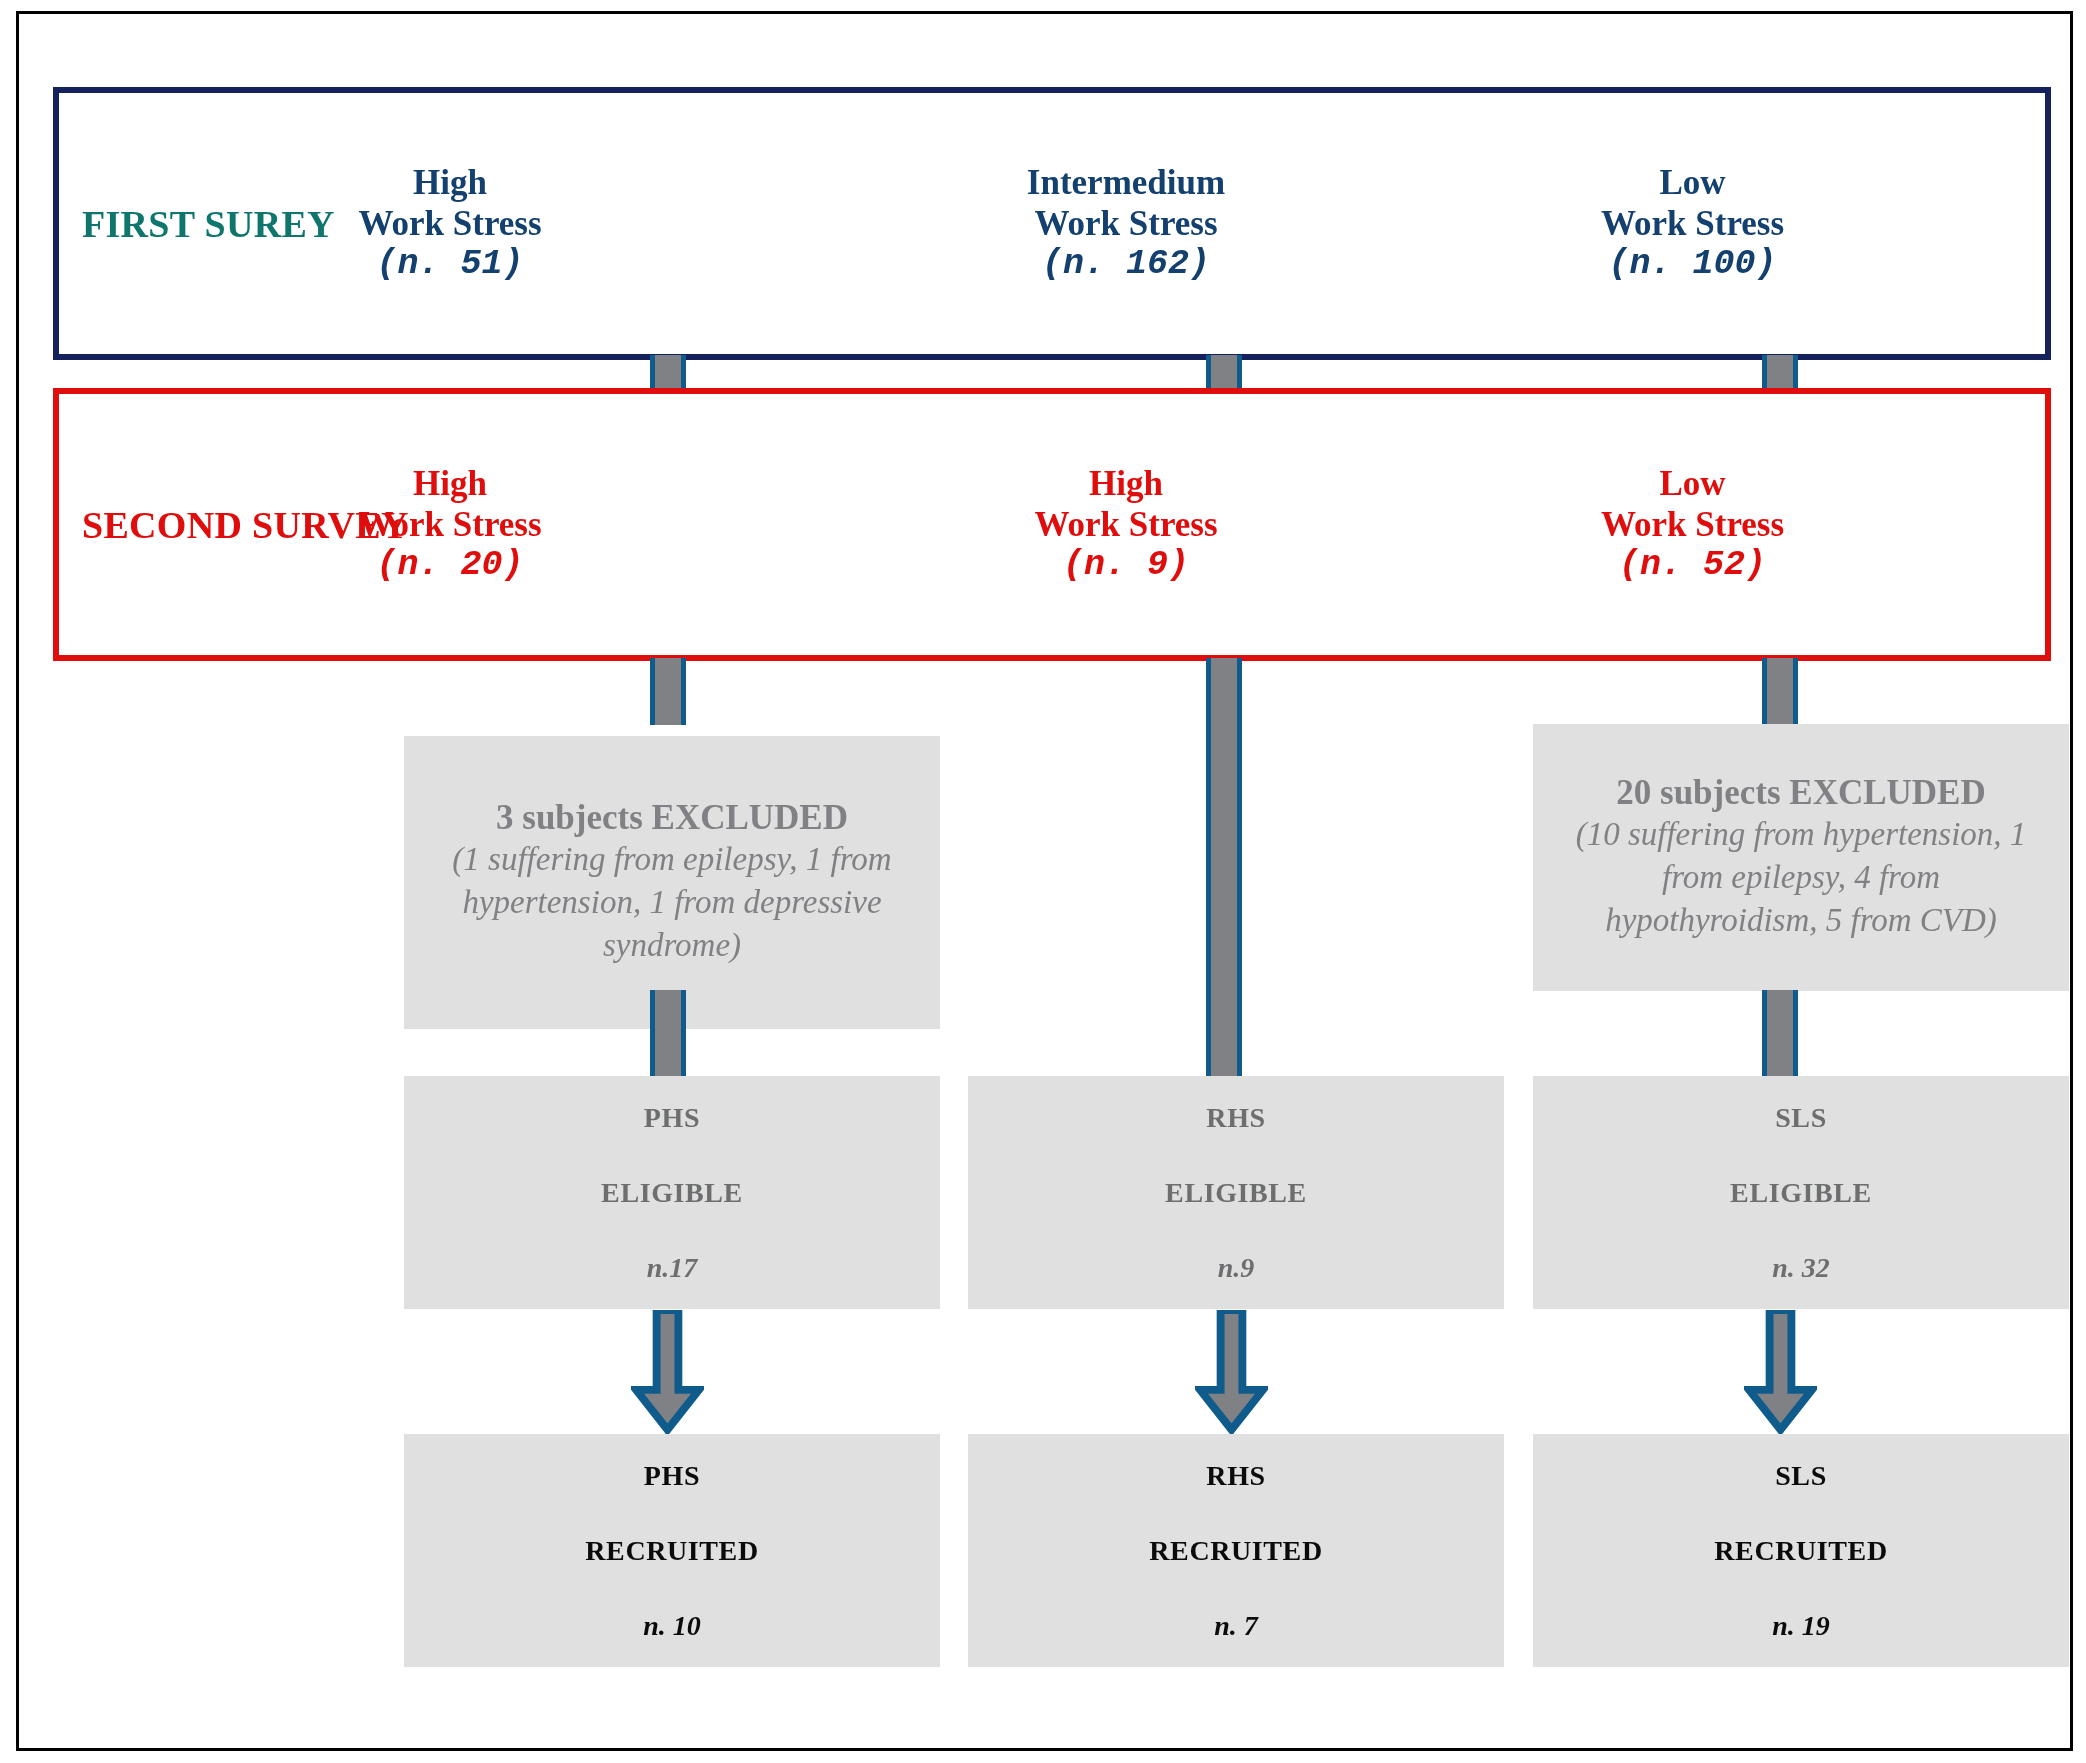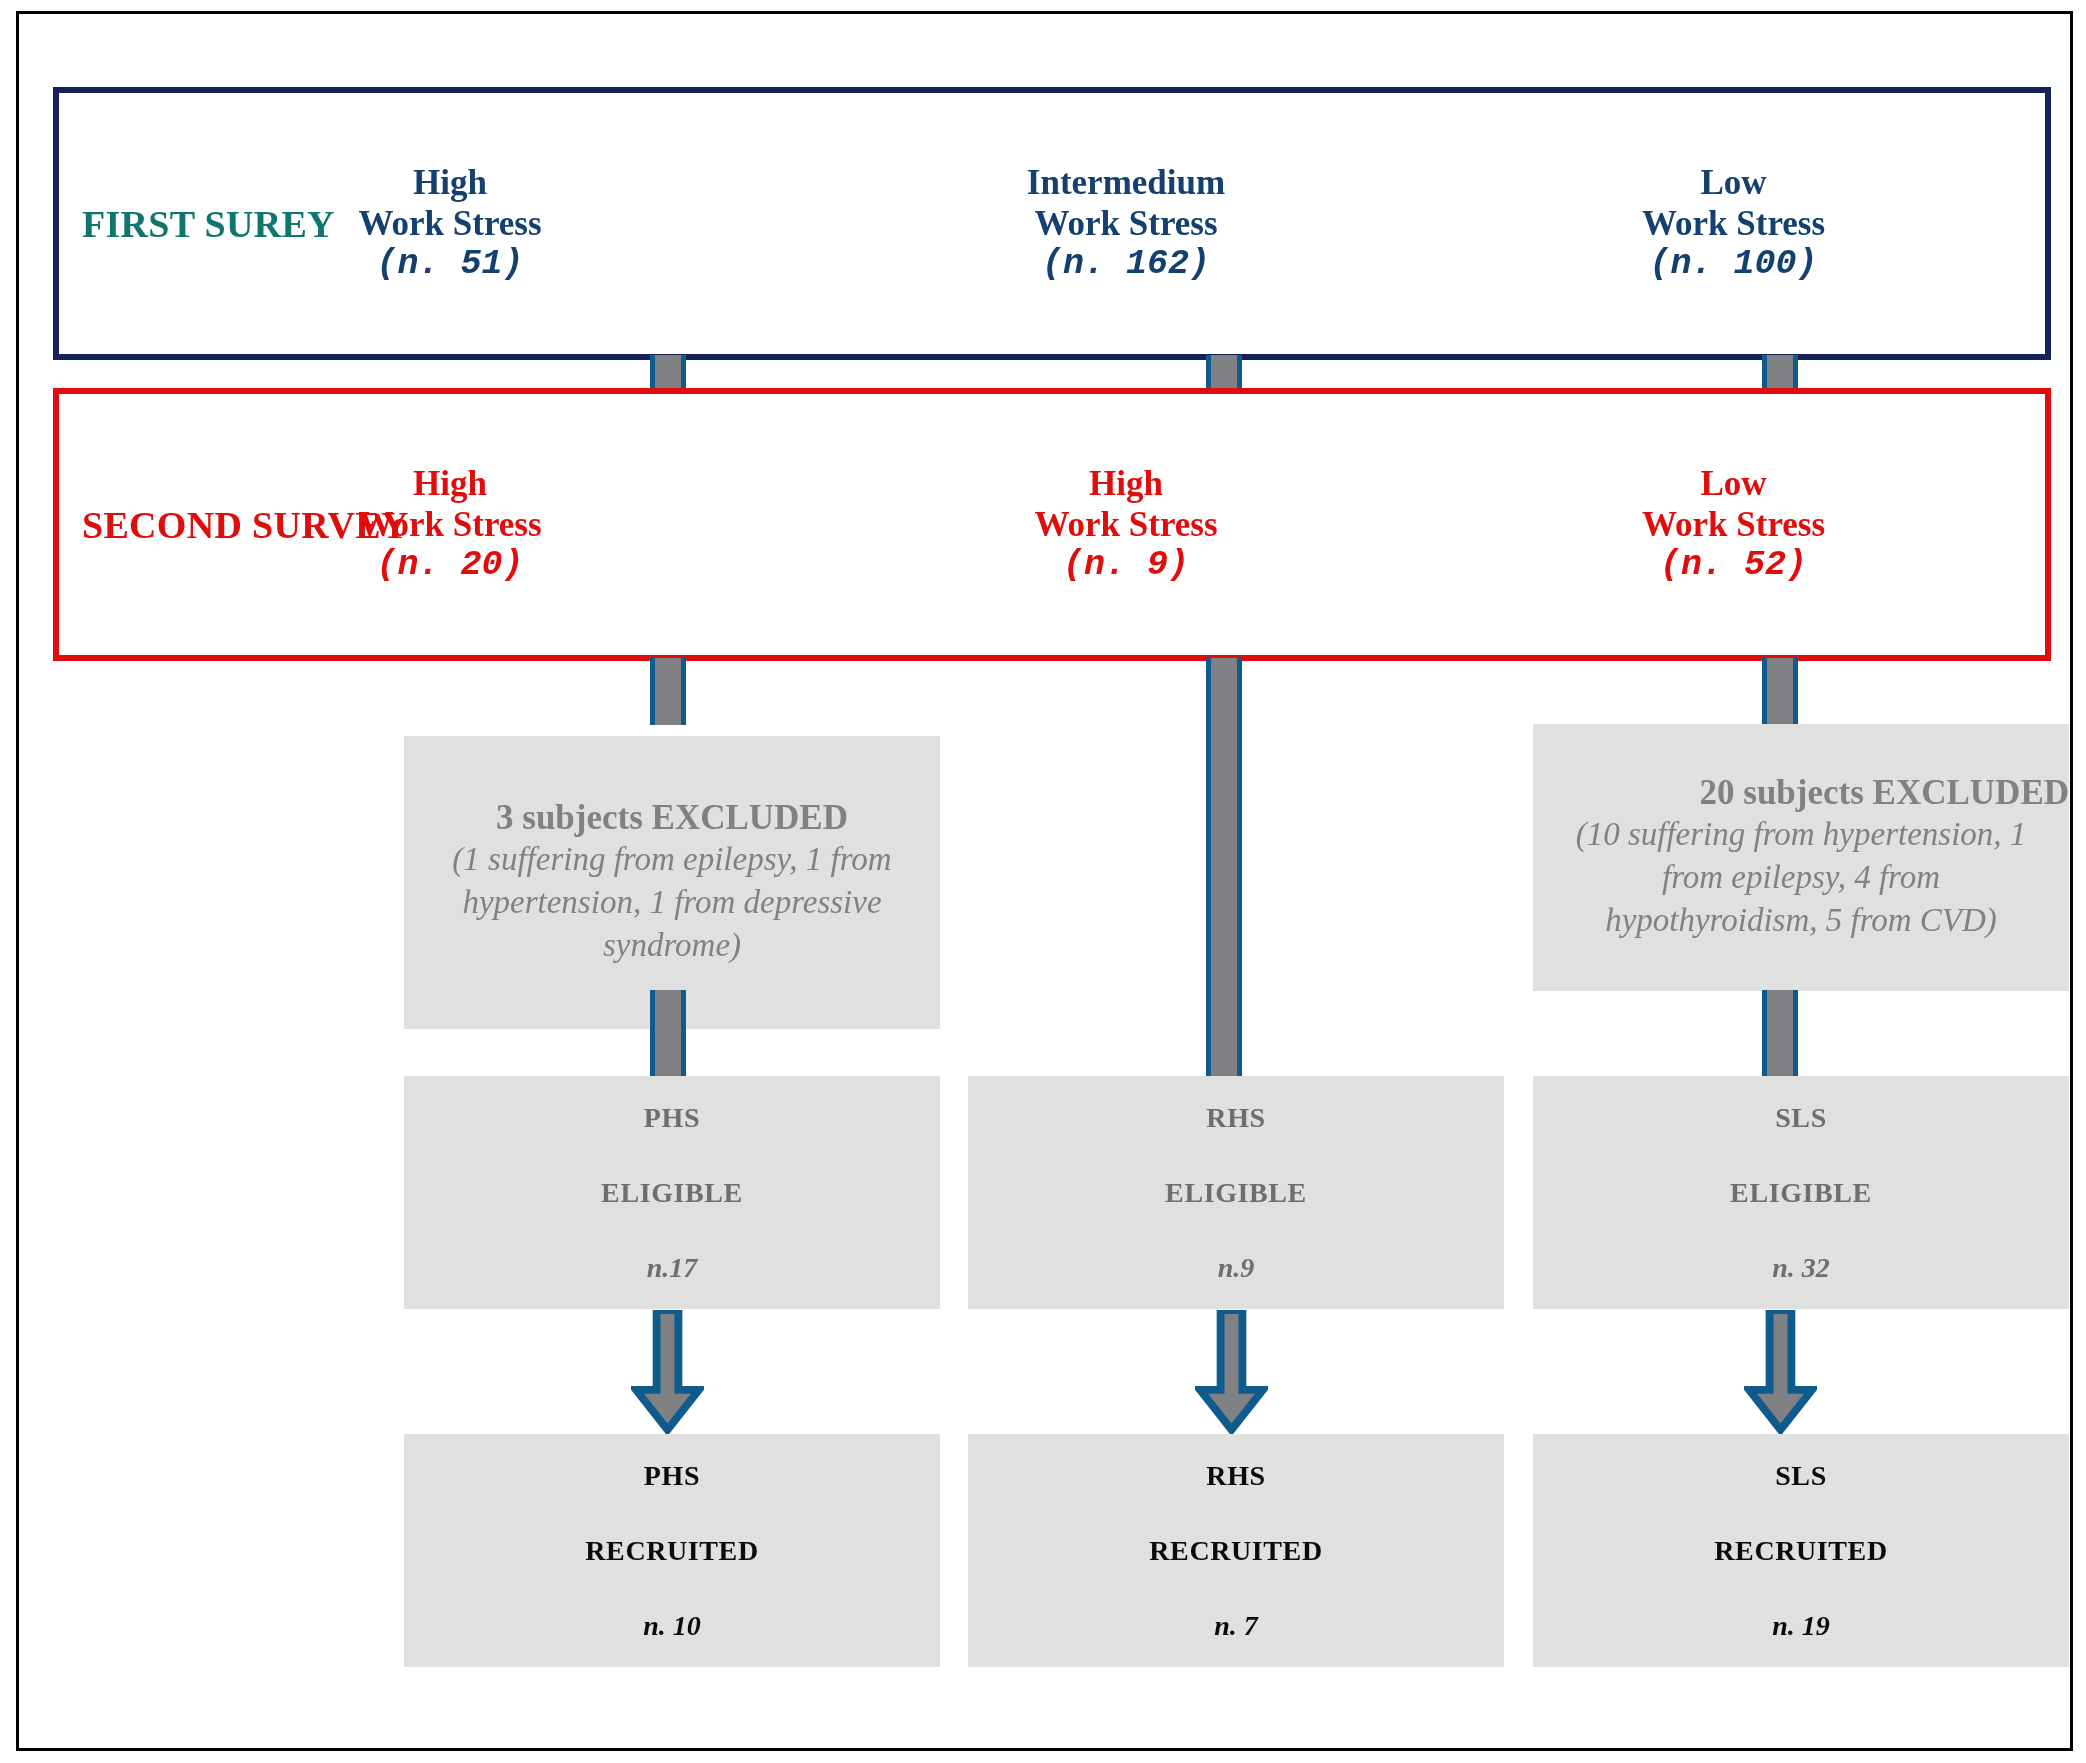--- a/index.html
+++ b/index.html
@@ -85,21 +85,21 @@
     font-size: 35px;
     white-space: nowrap;
     font-family: Liberation Mono, monospace;
   }
   .band-first .band-col { color: #13406e; }
   .band-second .band-col { color: #e00d0d; }
 
   
   .col-a { left: 0; width: 782px; }   
   .col-b { left: 782px; width: 570px; } 
-  .col-c { left: 1351px; width: 647px; text-align: center; } 
+  .col-c { left: 1310px; width: 647px; text-align: center; } 
 
   
   .conn {
     position: absolute;
     background: #808184;
     border-left: 5.5px solid #0f5c8c;
     border-right: 5.5px solid #0f5c8c;
     box-sizing: border-box;
   }
 
@@ -211,21 +211,21 @@
 
   <div class="conn" style="left:650px; top:658px; width:36px; height:67px;"></div>
   <div class="conn" style="left:1206px; top:658px; width:36px; height:418px;"></div>
   <div class="conn" style="left:1762px; top:658px; width:36px; height:67px;"></div>
 
   <div class="gbox" style="left:404px; top:724px; width:536px; height:293px;margin-top:12px;">
     <div class="title">3 subjects EXCLUDED</div>
     <div class="detail">(1 suffering from epilepsy, 1 from hypertension, 1 from depressive syndrome)</div>
   </div>
 
-  <div class="gbox" style="left:1533px; top:724px; width:536px; height:267px;align-items:flex-end;">
+  <div class="gbox" style="left:1533px; top:724px; width:536px; height:267px;">
     <div class="title">20 subjects EXCLUDED</div>
     <div class="detail">(10 suffering from hypertension, 1 from epilepsy, 4 from hypothyroidism, 5 from CVD)</div>
   </div>
 
   <div class="conn" style="left:650px; top:990px; width:36px; height:86px;"></div>
   <div class="conn" style="left:1762px; top:990px; width:36px; height:86px;"></div>
 
   <div class="gbox stage-box eligible" style="left:404px; top:1076px; width:536px; height:233px;">
     <div class="ln code">PHS</div>
     <div class="gap-sm"></div>

